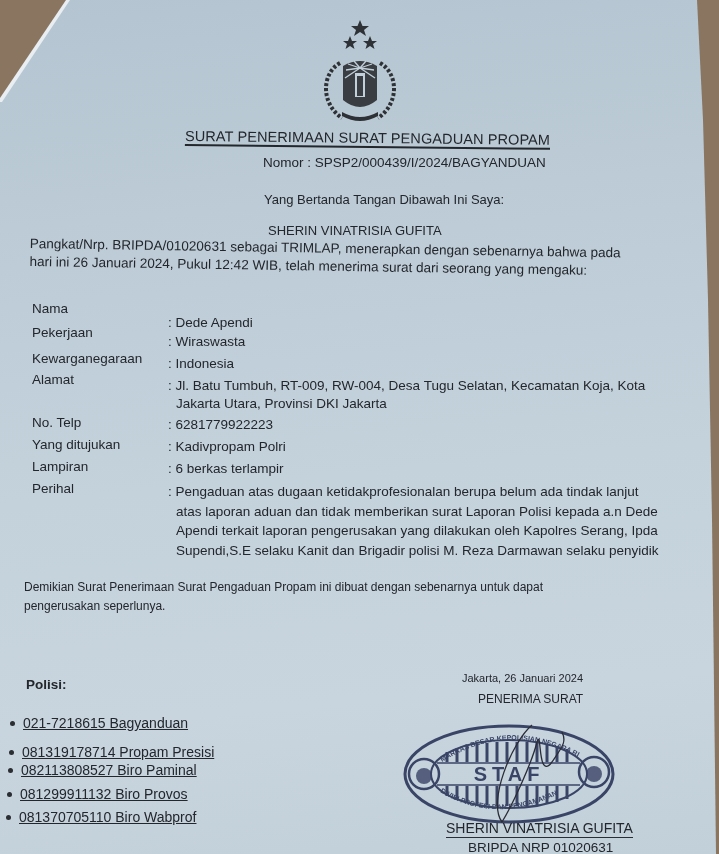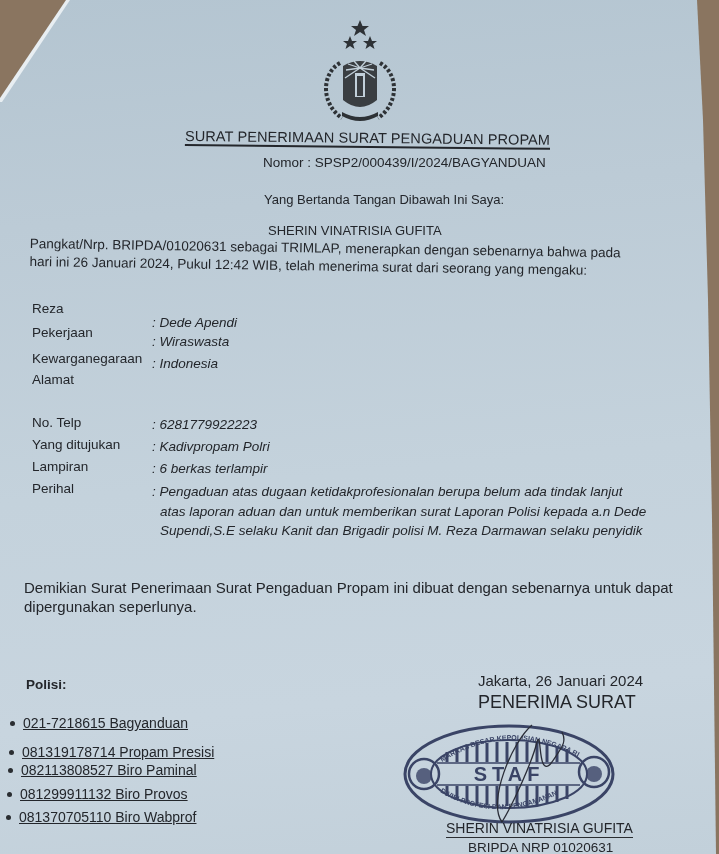--- a/index.html
+++ b/index.html
@@ -26,28 +26,28 @@
     text-decoration:underline; text-decoration-thickness:1.5px; text-underline-offset:3px;
     transform:rotate(0.6deg); transform-origin:left center;
   }
   .nomor { left:215px; top:155px; font-size:13.5px;margin-left:48px; }
   .signed { left:258px; top:192px; font-size:13px;margin-left:6px; }
   .signer { left:268px; top:223px; font-size:13px; }
   .para1 { left:30px; top:235px; font-size:13.5px; line-height:18px; transform:rotate(0.9deg); transform-origin:left top; }
   .fields { left:32px; top:301px; font-size:13.5px; }
   .row { position:absolute; left:0; white-space:nowrap; }
   .lbl { position:absolute; left:0; }
-  .val { position:absolute; left:120px; line-height:17.5px;font-style:italic; }
-  .closing { left:24px; top:578px; font-size:15px; line-height:19px; }
+  .val { position:absolute; left:136px; line-height:17.5px; }
+  .closing { left:24px; top:578px; font-size:12px; line-height:19px; }
   .hotline-h { left:26px; top:677px; font-size:13.5px; font-weight:bold; }
   .hotlines { left:6px; top:715px; font-size:14px; }
   .hl { position:absolute; left:0; white-space:nowrap;text-decoration:underline; }
   .hl .dot { display:inline-block; width:5px; height:5px; border-radius:50%; background:#2a2d31; margin:0 8px 2px 0; vertical-align:middle; }
-  .date { left:478px; top:672px; font-size:15px; }
-  .recv { left:478px; top:692px; font-size:18px; }
+  .date { left:462px; top:672px; font-size:11px; }
+  .recv { left:478px; top:692px; font-size:12px; }
   .stamp { left:402px; top:722px; width:215px; height:105px; }
   .signame { left:446px; top:820px; font-size:14px; border-bottom:1.5px solid #2a2d31; padding-bottom:1px; }
   .nrp { left:468px; top:840px; font-size:13.5px; }
 </style>
 </head>
 <body>
 
 <div class="paper"></div>
 <div class="paper-edge-left"></div>
 
@@ -85,61 +85,64 @@
 <div class="abs signed">Yang Bertanda Tangan Dibawah Ini Saya:</div>
 <div class="abs signer">SHERIN VINATRISIA GUFITA</div>
 
 <div class="abs para1">
   <div>Pangkat/Nrp. BRIPDA/01020631 sebagai TRIMLAP, menerapkan dengan sebenarnya bahwa pada</div>
   <div>hari ini 26 Januari 2024, Pukul 12:42 WIB, telah menerima surat dari seorang yang mengaku:</div>
 </div>
 
 <div class="abs fields">
   <div class="row" style="top:0">
-    <span class="lbl">Reza</span>
+    <span class="lbl">Nama</span>
     <span class="val" style="top:13px">: Dede Apendi</span>
   </div>
   <div class="row" style="top:24px">
     <span class="lbl">Pekerjaan</span>
     <span class="val" style="top:8px">: Wiraswasta</span>
   </div>
   <div class="row" style="top:50px">
     <span class="lbl">Kewarganegaraan</span>
     <span class="val" style="top:4px">: Indonesia</span>
   </div>
   <div class="row" style="top:71px">
     <span class="lbl">Alamat</span>
     <span class="val" style="top:5px">
+      <div>: Jl. Batu Tumbuh, RT-009, RW-004, Desa Tugu Selatan, Kecamatan Koja, Kota</div>
+      <div style="padding-left:8px">  Jakarta Utara, Provinsi DKI Jakarta</div>
     </span>
   </div>
   <div class="row" style="top:114px">
     <span class="lbl">No. Telp</span>
     <span class="val" style="top:1px">: 6281779922223</span>
   </div>
   <div class="row" style="top:136px">
     <span class="lbl">Yang ditujukan</span>
     <span class="val" style="top:1px">: Kadivpropam Polri</span>
   </div>
   <div class="row" style="top:158px">
     <span class="lbl">Lampiran</span>
     <span class="val" style="top:1px">: 6 berkas terlampir</span>
   </div>
   <div class="row" style="top:180px">
     <span class="lbl">Perihal</span>
     <span class="val" style="top:1px; line-height:19.5px">
       <div>: Pengaduan atas dugaan ketidakprofesionalan berupa belum ada tindak lanjut</div>
-      <div style="padding-left:8px">  atas laporan aduan dan untuk memberikan surat Laporan Polisi kepada a.n Dede</div>
+      <div style="padding-left:8px">  atas laporan aduan dan tidak memberikan surat Laporan Polisi kepada a.n Dede</div>
+      <div style="padding-left:8px">  Apendi terkait laporan pengerusakan yang dilakukan oleh Kapolres Serang, Ipda</div>
       <div style="padding-left:8px">  Supendi,S.E selaku Kanit dan Brigadir polisi M. Reza Darmawan selaku penyidik</div>
     </span>
   </div>
 </div>
 
 <div class="abs closing">
   <div>Demikian Surat Penerimaan Surat Pengaduan Propam ini dibuat dengan sebenarnya untuk dapat</div>
-  <div>dipergunakan seperlunya.</div>
+  <div>pengerusakan seperlunya.</div>
 </div>
 
 <div class="abs hotline-h">Polisi:</div>
 <div class="abs hotlines">
   <div class="hl" style="top:0; left:4px"><span class="dot"></span><span>021-7218615 Bagyanduan</span></div>
   <div class="hl" style="top:29px; left:3px"><span class="dot"></span><span>081319178714 Propam Presisi</span></div>
   <div class="hl" style="top:47px; left:2px"><span class="dot"></span><span>082113808527 Biro Paminal</span></div>
   <div class="hl" style="top:71px; left:1px"><span class="dot"></span><span>081299911132 Biro Provos</span></div>
   <div class="hl" style="top:94px; left:0px"><span class="dot"></span><span>081370705110 Biro Wabprof</span></div>
 </div>

